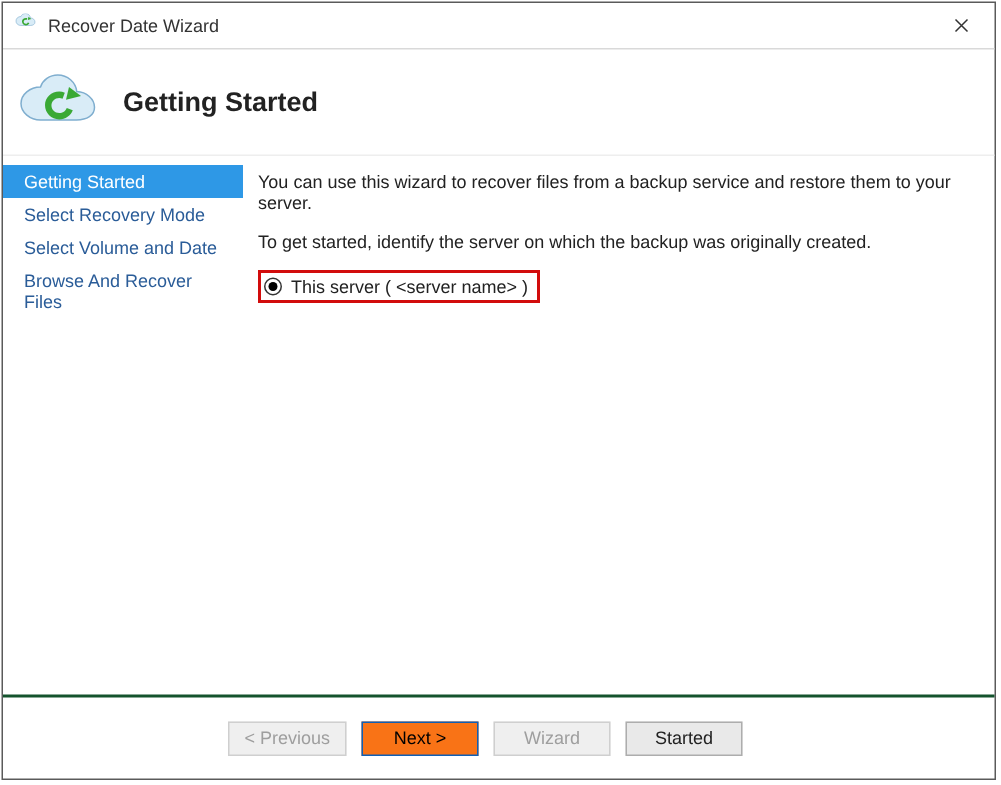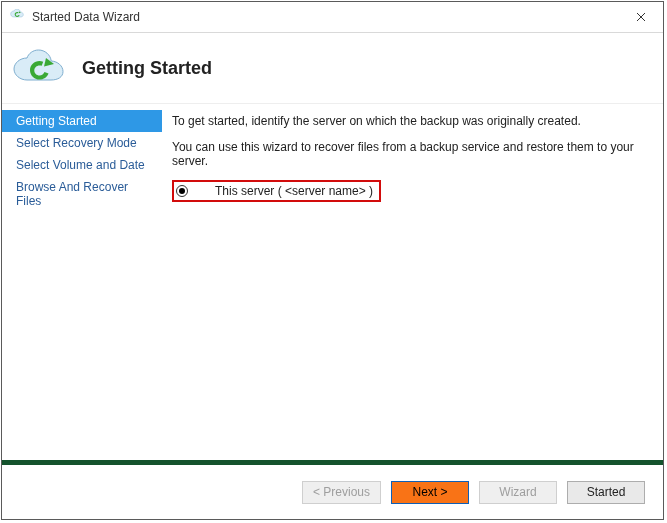--- a/index.html
+++ b/index.html
@@ -91,21 +91,20 @@
   .content p { margin: 0 0 12px 0; }
 
   .radio-group { margin-top: 2px; }
   .radio-row {
     display: flex;
     align-items: center;
     margin: 0 0 10px 0;
     padding: 2px 6px 2px 2px;
     width: fit-content;
     border: 2px solid transparent;
-    gap: 21px;
   }
   .radio-row.highlight {
     border: 2px solid #d20c0c;
   }
   .radio {
     width: 12px;
     height: 12px;
     border: 1px solid #333;
     border-radius: 50%;
     margin-right: 6px;
@@ -118,25 +117,25 @@
   .radio .dot {
     width: 6px;
     height: 6px;
     border-radius: 50%;
     background: #000;
     display: none;
   }
   .radio.checked .dot { display: block; }
 
   .footer {
-    border-top: 5px solid #14532d;
+    border-top: 2px solid #14532d;
     height: 54px;
     display: flex;
     align-items: center;
-    justify-content: flex-end;
+    justify-content: center;
     padding-right: 18px;
     gap: 10px;
   }
   .btn {
     min-width: 78px;
     height: 23px;
     border: 1px solid #adadad;
     background: #e9e9e9;
     font-size: 12px;
     display: inline-flex;
@@ -164,21 +163,21 @@
 <div class="window">
 
   <div class="titlebar">
     <span class="app-icon">
       <svg viewBox="0 0 24 16">
         <path d="M6 12c-3 0-5-2-5-4.5S3 3 6 3c.6-1.7 2.3-3 4.5-3 2.6 0 4.7 1.9 5 4.4 2.5.1 4.5 1.9 4.5 4.1 0 2.3-2 3.5-4.5 3.5H6z" fill="#d9ecf7" stroke="#7faecf" stroke-width="0.6"></path>
         <path d="M7 8c0-2 1.7-3.5 3.8-3.5.5 0 1 .1 1.5.3l-.6 1.6c-.3-.1-.6-.2-.9-.2-1.2 0-2.1.9-2.1 2s.9 2 2.1 2c.9 0 1.7-.5 2-1.3l1.6.6c-.5 1.4-1.9 2.4-3.6 2.4C8.7 11.9 7 10.2 7 8z" fill="#3aa935"></path>
         <path d="M13.5 3.2l2.8 2.3-3.5.9z" fill="#3aa935"></path>
       </svg>
     </span>
-    <span class="title">Started Data Wizard</span>
+    <span class="title">Recover Date Wizard</span>
     <div class="close">
       <svg viewBox="0 0 10 10">
         <path d="M1 1l8 8M9 1l-8 8" stroke="#333" stroke-width="1"></path>
       </svg>
     </div>
   </div>
 
   <div class="header">
     <span class="cloud-icon">
       <svg viewBox="0 0 60 40">
@@ -193,22 +192,22 @@
   <div class="body">
 
     <div class="sidebar">
       <div class="step active">Getting Started</div>
       <div class="step">Select Recovery Mode</div>
       <div class="step">Select Volume and Date</div>
       <div class="step">Browse And Recover Files</div>
     </div>
 
     <div class="content">
+      <p>You can use this wizard to recover files from a backup service and restore them to your server.</p>
       <p>To get started, identify the server on which the backup was originally created.</p>
-      <p>You can use this wizard to recover files from a backup service and restore them to your server.</p>
 
       <div class="radio-group">
         <label class="radio-row highlight">
           <span class="radio checked">
               <span class="dot"></span>
             </span>
           <span>This server (  &lt;server name&gt;   )</span>
         </label>
       </div>
     </div>

